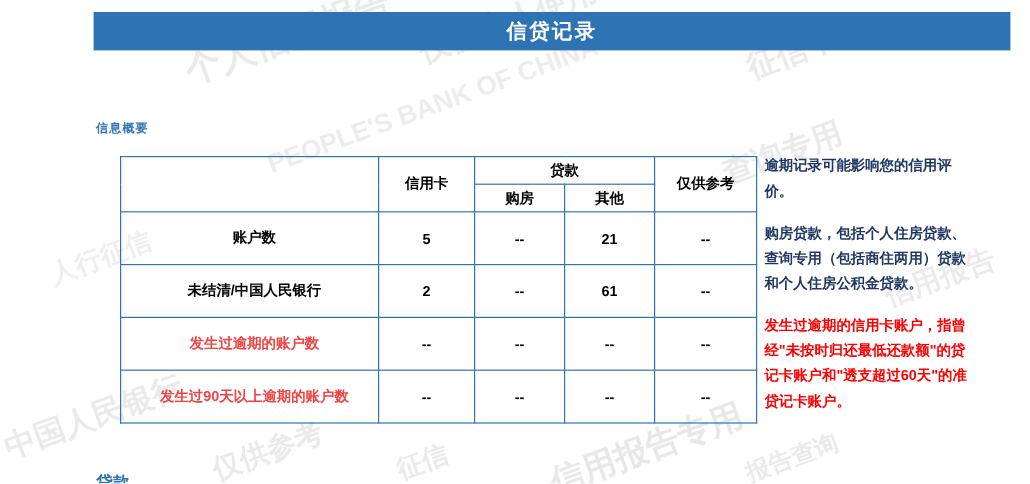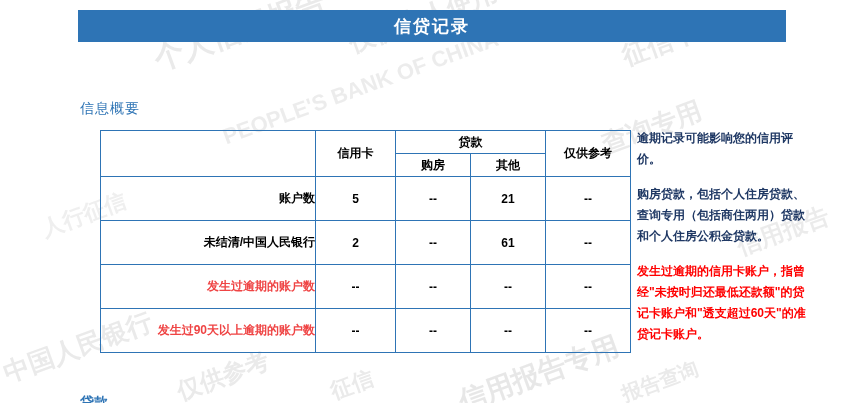--- a/index.html
+++ b/index.html
@@ -43,21 +43,21 @@
   .wm9 { left: 330px; top: 370px; font-size: 22px; }
   .wm10 { left: 455px; top: 355px; font-size: 28px; color:#d5d5d5; }
   .wm11 { left: 620px; top: 368px; font-size: 20px; }
   .wm12 { left: 40px;  top: 200px; font-size: 22px; color:#e2e2e2; }
 
   
   .title-bar {
     position: absolute;
     left: 78px;
     top: 10px;
-    width: 708px;
+    width: 764px;
     height: 32px;
     background: #2e74b5;
     color: #ffffff;
     font-size: 17px;
     font-weight: bold;
     letter-spacing: 2px;
     display: flex;
     align-items: center;
     justify-content: center;
   }
@@ -76,22 +76,22 @@
     justify-content: center;
     letter-spacing: 0.5px;
   }
 
   
   .section-heading {
     position: absolute;
     left: 80px;
     top: 100px;
     color: #2e74b5;
-    font-size: 14px;
-    font-weight: normal;
+    font-size: 10px;
+    font-weight: bold;
     letter-spacing: 1px;
   }
 
   
   .summary-table {
     position: absolute;
     left: 100px;
     top: 130px;
     width: 530px;
     border-collapse: collapse;
@@ -100,21 +100,21 @@
   .summary-table td, .summary-table th {
     border: 1px solid #2e74b5;
     font-size: 12px;
     font-weight: bold;
     color: #000000;
     text-align: center;
     padding: 0;
     height: 22px;
   }
   .summary-table .rowlabel {
-    text-align: right;
+    text-align: center;
     padding-left: 8px;
     height: 43px;
     margin-left: 30px;
   }
   .summary-table .hdr {
     color: #000000;
     font-weight: bold;
   }
   .summary-table .overdue {
     color: #ef4444;

